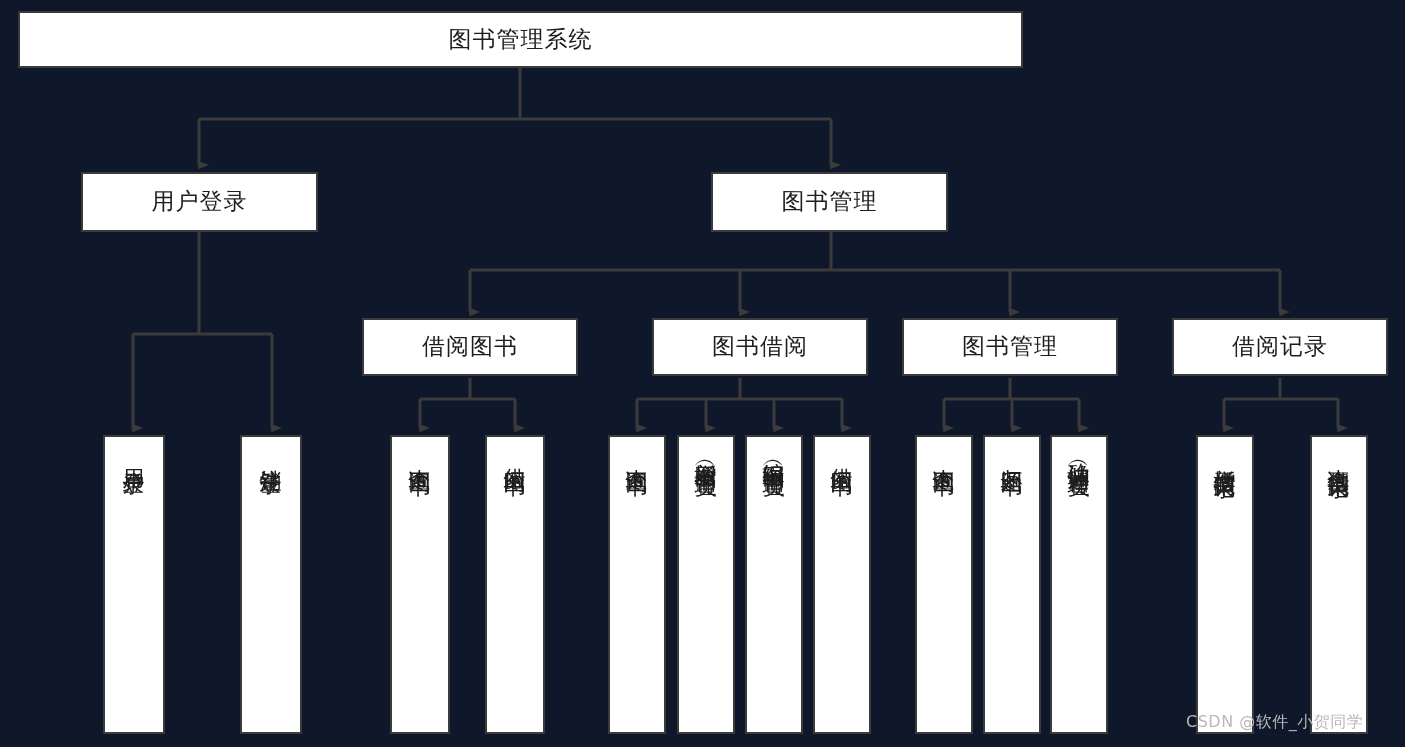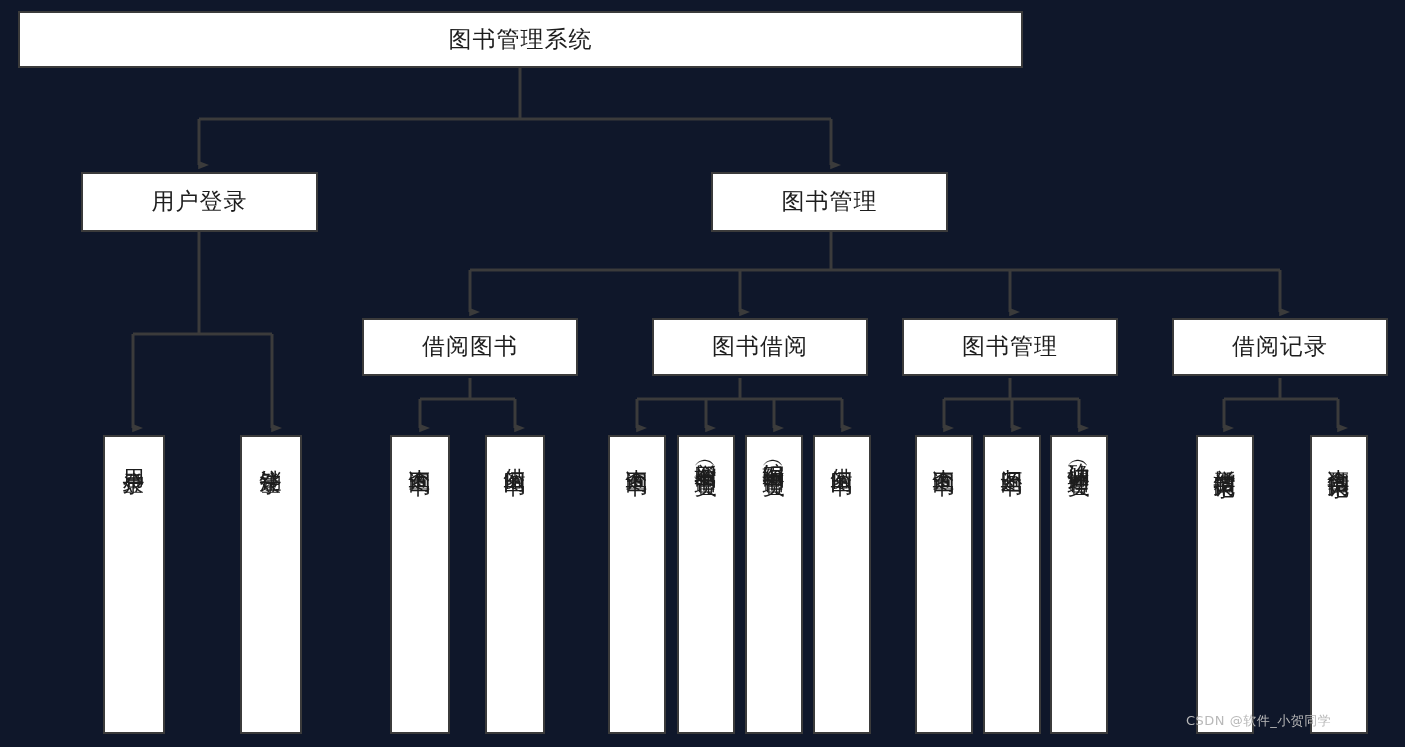--- a/index.html
+++ b/index.html
@@ -66,21 +66,21 @@
     white-space: normal;
     max-height: 272px;
   }
   .node-v.tall .label {
     max-height: 278px;
   }
   #watermark {
     position: absolute;
     left: 1186px;
     top: 712px;
-    font-size: 13px;
+    font-size: 16px;
     color: #b9b9b9;
     letter-spacing: 0.5px;
     white-space: nowrap;
     z-index: 5;
     font-family: "DejaVu Sans", "Liberation Sans", sans-serif;
   }
 </style>
 </head>
 <body>
 

